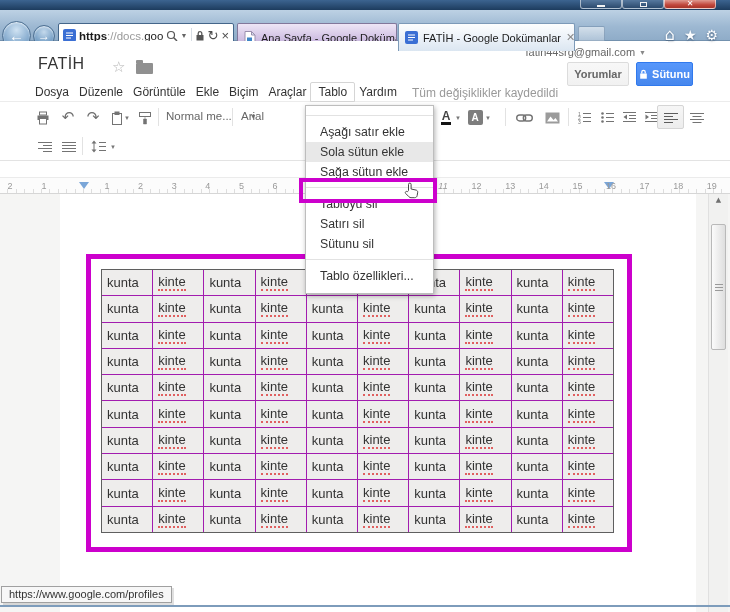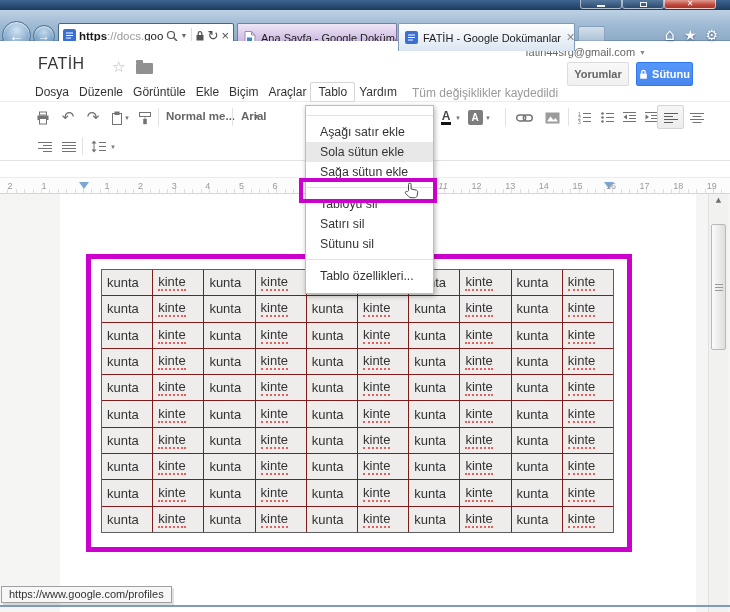--- a/index.html
+++ b/index.html
@@ -53,21 +53,21 @@
 .menu-item{display:inline-block;padding:3px 5px;font-size:12px;color:#333;cursor:default}
 .menu-item.active{background:#fff;border:1px solid #d5d5d5;border-radius:2px 2px 0 0;position:relative;z-index:11;padding:2px 7px;margin:-1px}
 .savestatus{position:absolute;left:412px;top:45px;font-size:12px;color:#999}
 
 
 .toolbar1{position:absolute;left:0;top:60px;width:730px;height:30px;border-top:1px solid #ececec}
 .toolbar2{position:absolute;left:0;top:90px;width:730px;height:30px;border-bottom:1px solid #e3e3e3}
 .tbtn{position:absolute;top:6px;height:19px;min-width:18px;display:flex;align-items:center;justify-content:center;color:#737373}
 .tbtn .gly{font-family:"DejaVu Sans",sans-serif;font-size:15px;line-height:15px;color:#6e6e6e}
 .vsep{position:absolute;top:6px;width:1px;height:18px;background:#e2e2e2}
-.ddtext{position:absolute;top:8px;font-size:11.5px;font-weight:bold;color:#666;display:flex;gap:18px;align-items:center}
+.ddtext{position:absolute;top:8px;font-size:11.5px;font-weight:normal;color:#666;display:flex;gap:18px;align-items:center}
 .ddtext .dr{font-size:7px;color:#777}
 .a-color{font-weight:bold;font-size:12px;color:#444;border-bottom:3px solid #141414;line-height:11px;padding:0 1px}
 .a-high{width:15px;height:15px;background:#7d7d7d;border-radius:2px;color:#fff;font-size:10px;font-weight:bold;display:flex;align-items:center;justify-content:center}
 .mini-dr{position:absolute;top:13px;font-size:6px;color:#777}
 .activebox{position:absolute;left:657px;top:3px;width:27px;height:24px;border:1px solid #d5d5d5;border-radius:2px;background:linear-gradient(#f6f6f6,#ededed)}
 
 
 .ruler{position:absolute;left:0;top:136px;width:730px;height:17px;background:#fcfcfc;border-top:1px solid #ebebeb;border-bottom:1px solid #d6d6d6}
 .ruler::after{content:"";position:absolute;left:0;bottom:0;width:730px;height:4px;background:repeating-linear-gradient(90deg,transparent 0 7.4px,#ddd 7.4px 8.4px)}
 .rnum{position:absolute;top:3px;font-size:9px;color:#999;transform:translateX(-50%)}
@@ -78,21 +78,21 @@
 .page{position:absolute;left:60px;top:0;width:636px;height:452px;background:#fff}
 .scrollbar{position:absolute;left:708px;top:0;width:20px;height:452px;background:#f1f1f0;border-left:1px solid #e0e0e0}
 .sb-up{position:absolute;left:0;top:2px;width:19px;text-align:center;font-size:7px;color:#707070;font-family:"DejaVu Sans",sans-serif}
 .sb-thumb{position:absolute;left:2px;top:30px;width:15px;height:126px;background:linear-gradient(90deg,#fbfbfb,#dedede);border:1px solid #b9b9b9;border-radius:2px}
 .sb-thumb::after{content:"";position:absolute;left:3px;top:59px;width:8px;height:7px;background:repeating-linear-gradient(#9a9a9a 0 1px,transparent 1px 3px)}
 
 
 .table-callout{position:absolute;left:86px;top:60px;width:546px;height:298px;border:5px solid var(--magenta,#cc00cc);z-index:5;pointer-events:none}
 
 
-.doc-table{position:absolute;left:101px;top:75px;width:513px;height:264px;display:grid;grid-template-columns:repeat(10,1fr);grid-template-rows:repeat(10,1fr);border:1px solid #5f5f5f;background:#7f1d1d;gap:1px}
+.doc-table{position:absolute;left:101px;top:75px;width:513px;height:264px;display:grid;grid-template-columns:repeat(10,1fr);grid-template-rows:repeat(10,1fr);border:1px solid #5f5f5f;background:#a21caf;gap:1px}
 .cell{background:#eeedec;font-size:13px;color:#333;display:flex;align-items:center;padding-left:5px;overflow:hidden}
 .misspell{border-bottom:2px dotted #e06060;padding-bottom:0px;line-height:15px}
 
 
 .ddmenu{position:absolute;left:305px;top:64px;width:129px;background:#fff;border:1px solid #bdbdbd;box-shadow:1px 2px 5px rgba(0,0,0,.3);padding:4px 0 7px;z-index:10}
 .mi{height:20px;line-height:20px;padding-left:14px;font-size:12.3px;color:#333;position:relative;white-space:nowrap}
 .mi.hl{background:#e8e8e8}
 .mi .sub{position:absolute;right:8px;top:0;font-size:7px;color:#777}
 .mi-sep{height:12px;position:relative}
 .mi-sep::after{content:"";position:absolute;left:0;right:0;top:5px;height:1px;background:#e2e2e2}

